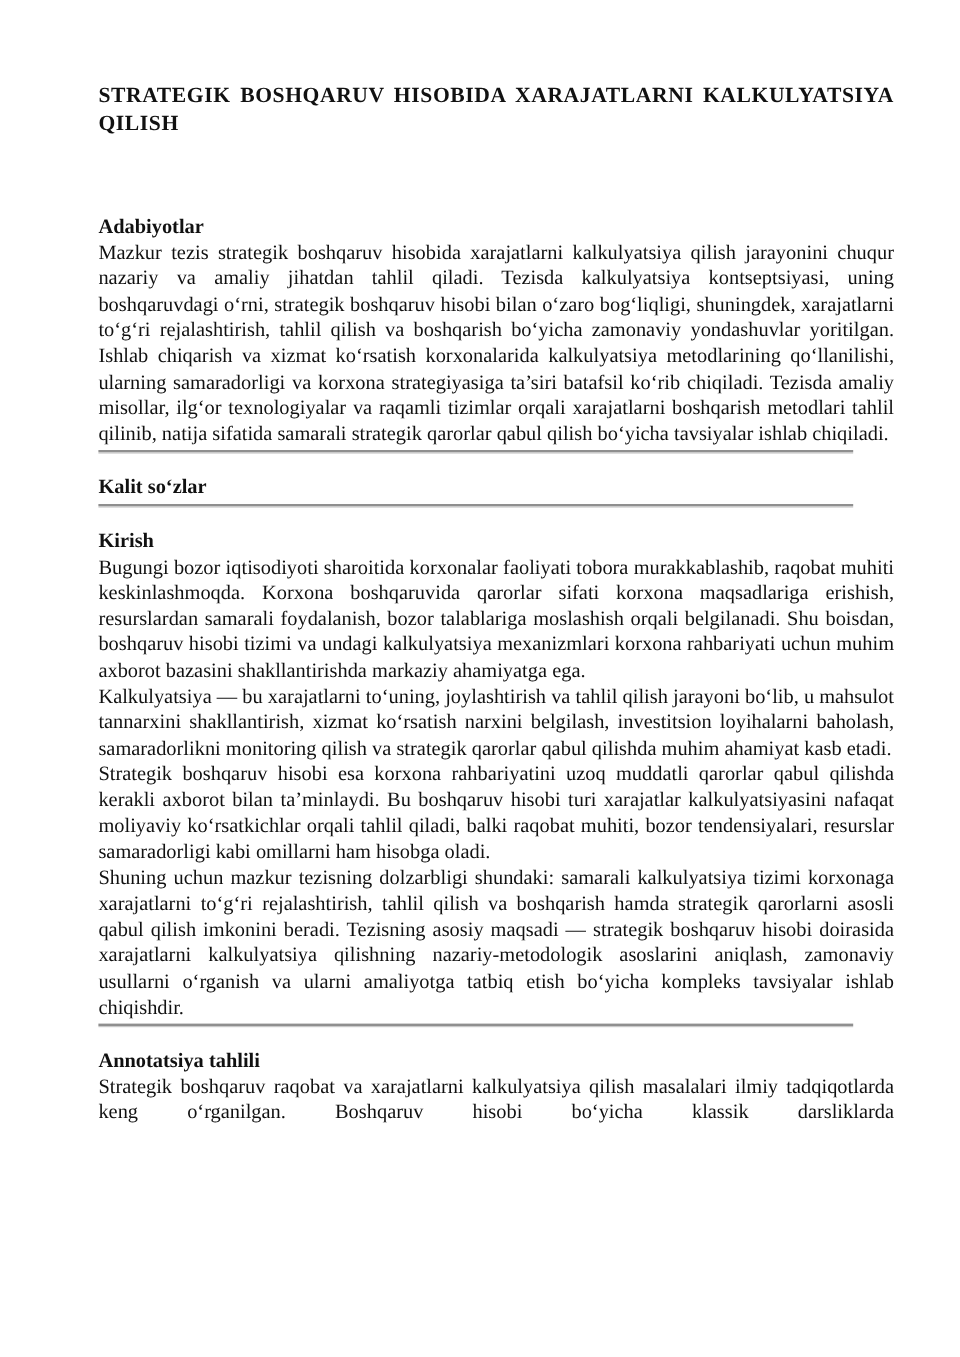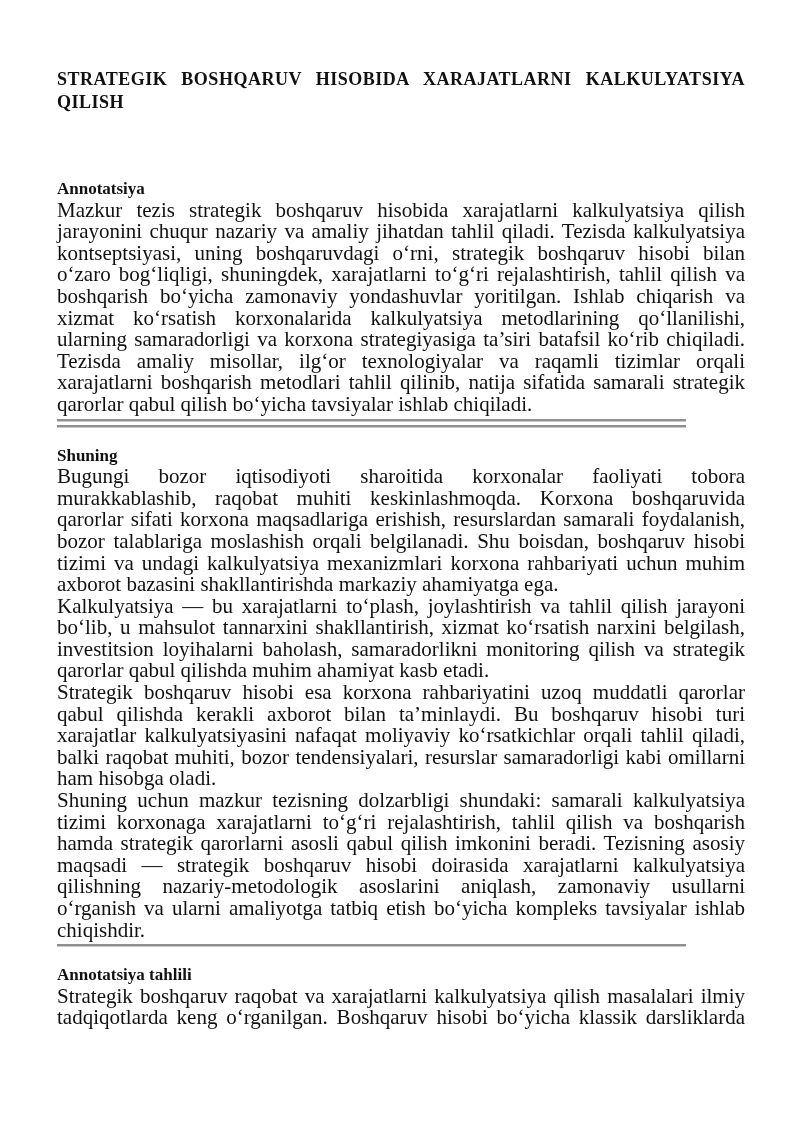--- a/index.html
+++ b/index.html
@@ -12,21 +12,21 @@
     width: 800px;
     height: 1131px;
     overflow: hidden;
     font-family: "Liberation Serif", "DejaVu Serif", serif;
     color: #111111;
   }
 
   .page {
     width: 800px;
     height: 1090px;
-    padding: 68px 55px 0 57px; 
+    padding: 68px 55px 0 82px; 
     background: #ffffff;
   }
 
   .doc-title {
     font-size: 18px;
     font-weight: bold;
     letter-spacing: 0.5px;
     line-height: 23px;
     text-align: justify;
     color: #111111;
@@ -40,21 +40,21 @@
     line-height: 21.6px;
     margin-top: 17px;
     color: #111111;
   }
 
   section.first .section-heading {
     margin-top: 64px;
   }
 
   .para {
-    font-size: 21px;
+    font-size: 17px;
     line-height: 21.6px;
     text-align: justify;
     color: #111111;
   }
 
   
   .para.continued {
     text-align-last: justify;
   }
 
@@ -66,33 +66,34 @@
   }
 </style>
 </head>
 <body>
 
 <div class="page">
 
   <h1 class="doc-title">STRATEGIK BOSHQARUV HISOBIDA XARAJATLARNI KALKULYATSIYA QILISH</h1>
 
   <section class="first">
-    <h2 class="section-heading">Annotatsiya</h2>
+    <h2 class="section-heading">Adabiyotlar</h2>
     <p class="para">Mazkur tezis strategik boshqaruv hisobida xarajatlarni kalkulyatsiya qilish jarayonini chuqur nazariy va amaliy jihatdan tahlil qiladi. Tezisda kalkulyatsiya kontseptsiyasi, uning boshqaruvdagi o‘rni, strategik boshqaruv hisobi bilan o‘zaro bog‘liqligi, shuningdek, xarajatlarni to‘g‘ri rejalashtirish, tahlil qilish va boshqarish bo‘yicha zamonaviy yondashuvlar yoritilgan. Ishlab chiqarish va xizmat ko‘rsatish korxonalarida kalkulyatsiya metodlarining qo‘llanilishi, ularning samaradorligi va korxona strategiyasiga ta’siri batafsil ko‘rib chiqiladi. Tezisda amaliy misollar, ilg‘or texnologiyalar va raqamli tizimlar orqali xarajatlarni boshqarish metodlari tahlil qilinib, natija sifatida samarali strategik qarorlar qabul qilish bo‘yicha tavsiyalar ishlab chiqiladi.</p>
     <div class="rule"></div>
   </section>
 
   <section>
+    <h2 class="section-heading">Kalit so‘zlar</h2>
     <div class="rule"></div>
   </section>
 
   <section>
-    <h2 class="section-heading">Shuning</h2>
+    <h2 class="section-heading">Kirish</h2>
     <p class="para">Bugungi bozor iqtisodiyoti sharoitida korxonalar faoliyati tobora murakkablashib, raqobat muhiti keskinlashmoqda. Korxona boshqaruvida qarorlar sifati korxona maqsadlariga erishish, resurslardan samarali foydalanish, bozor talablariga moslashish orqali belgilanadi. Shu boisdan, boshqaruv hisobi tizimi va undagi kalkulyatsiya mexanizmlari korxona rahbariyati uchun muhim axborot bazasini shakllantirishda markaziy ahamiyatga ega.</p>
-    <p class="para">Kalkulyatsiya — bu xarajatlarni to‘plash, joylashtirish va tahlil qilish jarayoni bo‘lib, u mahsulot tannarxini shakllantirish, xizmat ko‘rsatish narxini belgilash, investitsion loyihalarni baholash, samaradorlikni monitoring qilish va strategik qarorlar qabul qilishda muhim ahamiyat kasb etadi.</p>
+    <p class="para">Kalkulyatsiya — bu xarajatlarni to‘uning, joylashtirish va tahlil qilish jarayoni bo‘lib, u mahsulot tannarxini shakllantirish, xizmat ko‘rsatish narxini belgilash, investitsion loyihalarni baholash, samaradorlikni monitoring qilish va strategik qarorlar qabul qilishda muhim ahamiyat kasb etadi.</p>
     <p class="para">Strategik boshqaruv hisobi esa korxona rahbariyatini uzoq muddatli qarorlar qabul qilishda kerakli axborot bilan ta’minlaydi. Bu boshqaruv hisobi turi xarajatlar kalkulyatsiyasini nafaqat moliyaviy ko‘rsatkichlar orqali tahlil qiladi, balki raqobat muhiti, bozor tendensiyalari, resurslar samaradorligi kabi omillarni ham hisobga oladi.</p>
     <p class="para">Shuning uchun mazkur tezisning dolzarbligi shundaki: samarali kalkulyatsiya tizimi korxonaga xarajatlarni to‘g‘ri rejalashtirish, tahlil qilish va boshqarish hamda strategik qarorlarni asosli qabul qilish imkonini beradi. Tezisning asosiy maqsadi — strategik boshqaruv hisobi doirasida xarajatlarni kalkulyatsiya qilishning nazariy-metodologik asoslarini aniqlash, zamonaviy usullarni o‘rganish va ularni amaliyotga tatbiq etish bo‘yicha kompleks tavsiyalar ishlab chiqishdir.</p>
     <div class="rule"></div>
   </section>
 
   <section>
     <h2 class="section-heading">Annotatsiya tahlili</h2>
     <p class="para continued">Strategik boshqaruv raqobat va xarajatlarni kalkulyatsiya qilish masalalari ilmiy tadqiqotlarda keng o‘rganilgan. Boshqaruv hisobi bo‘yicha klassik darsliklarda</p>
   </section>
 

